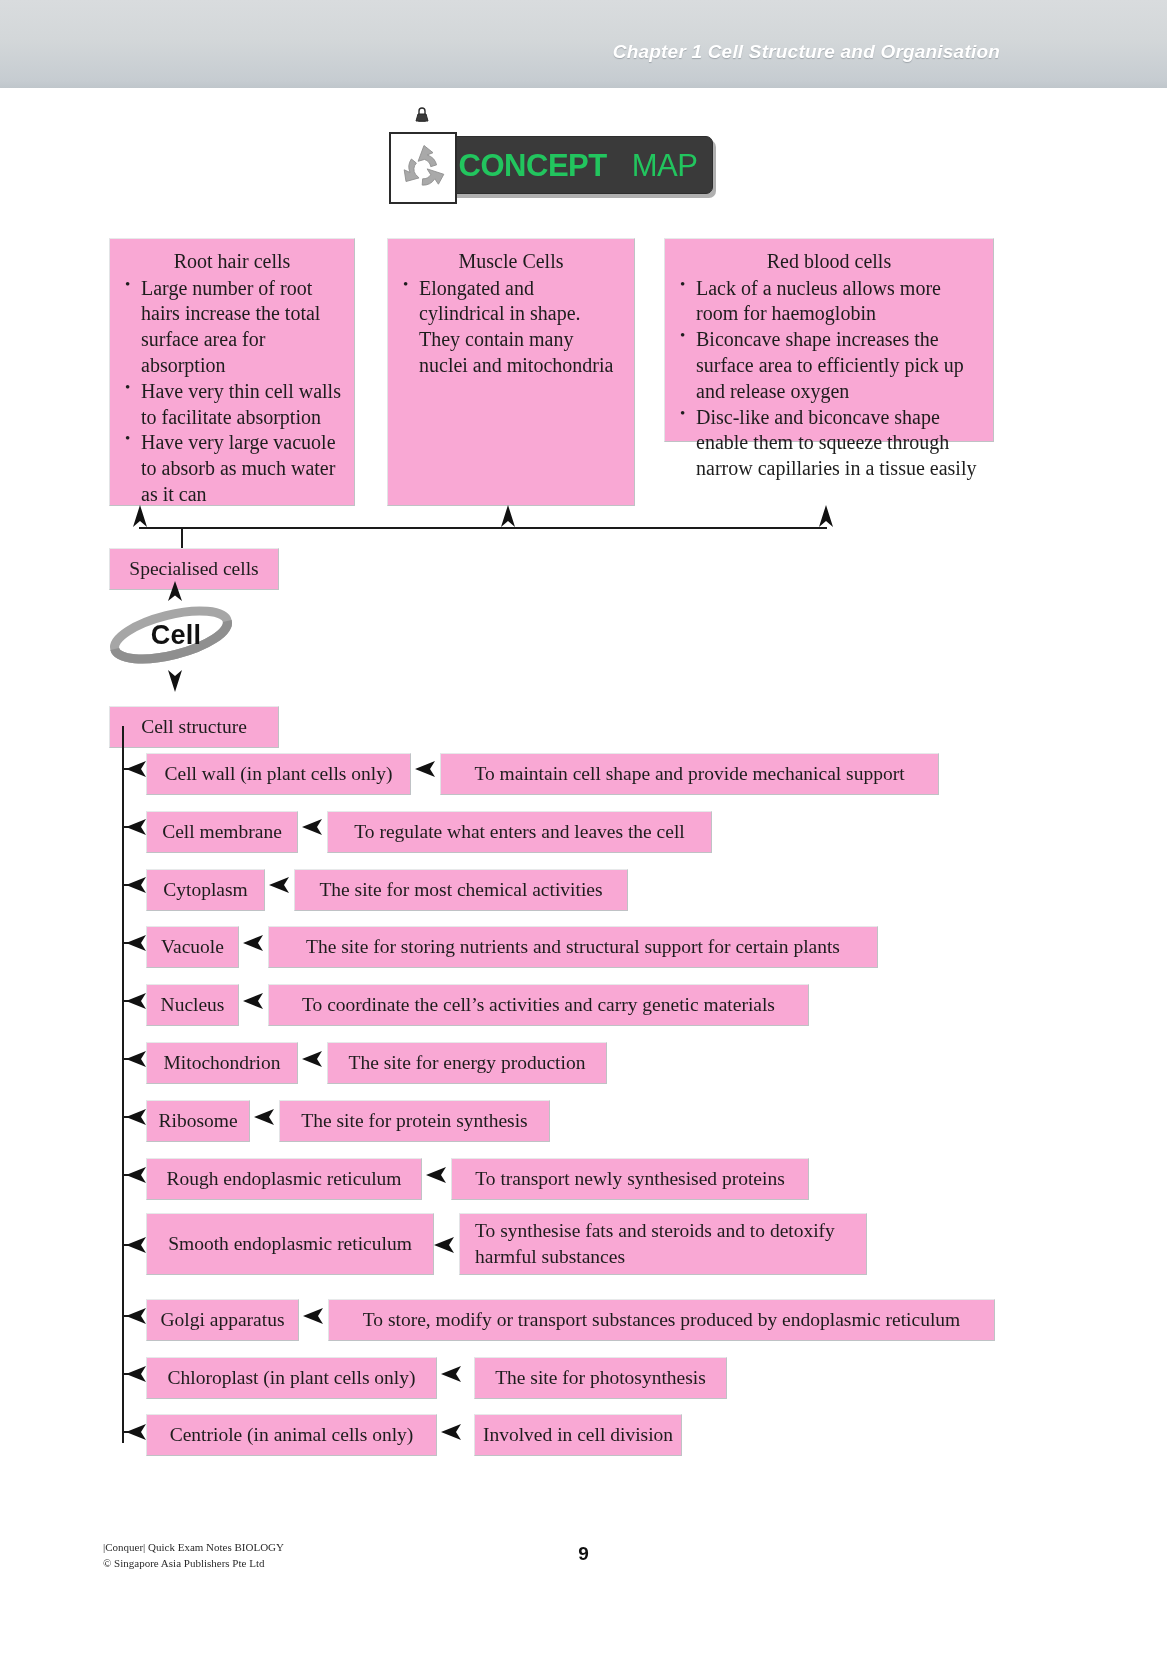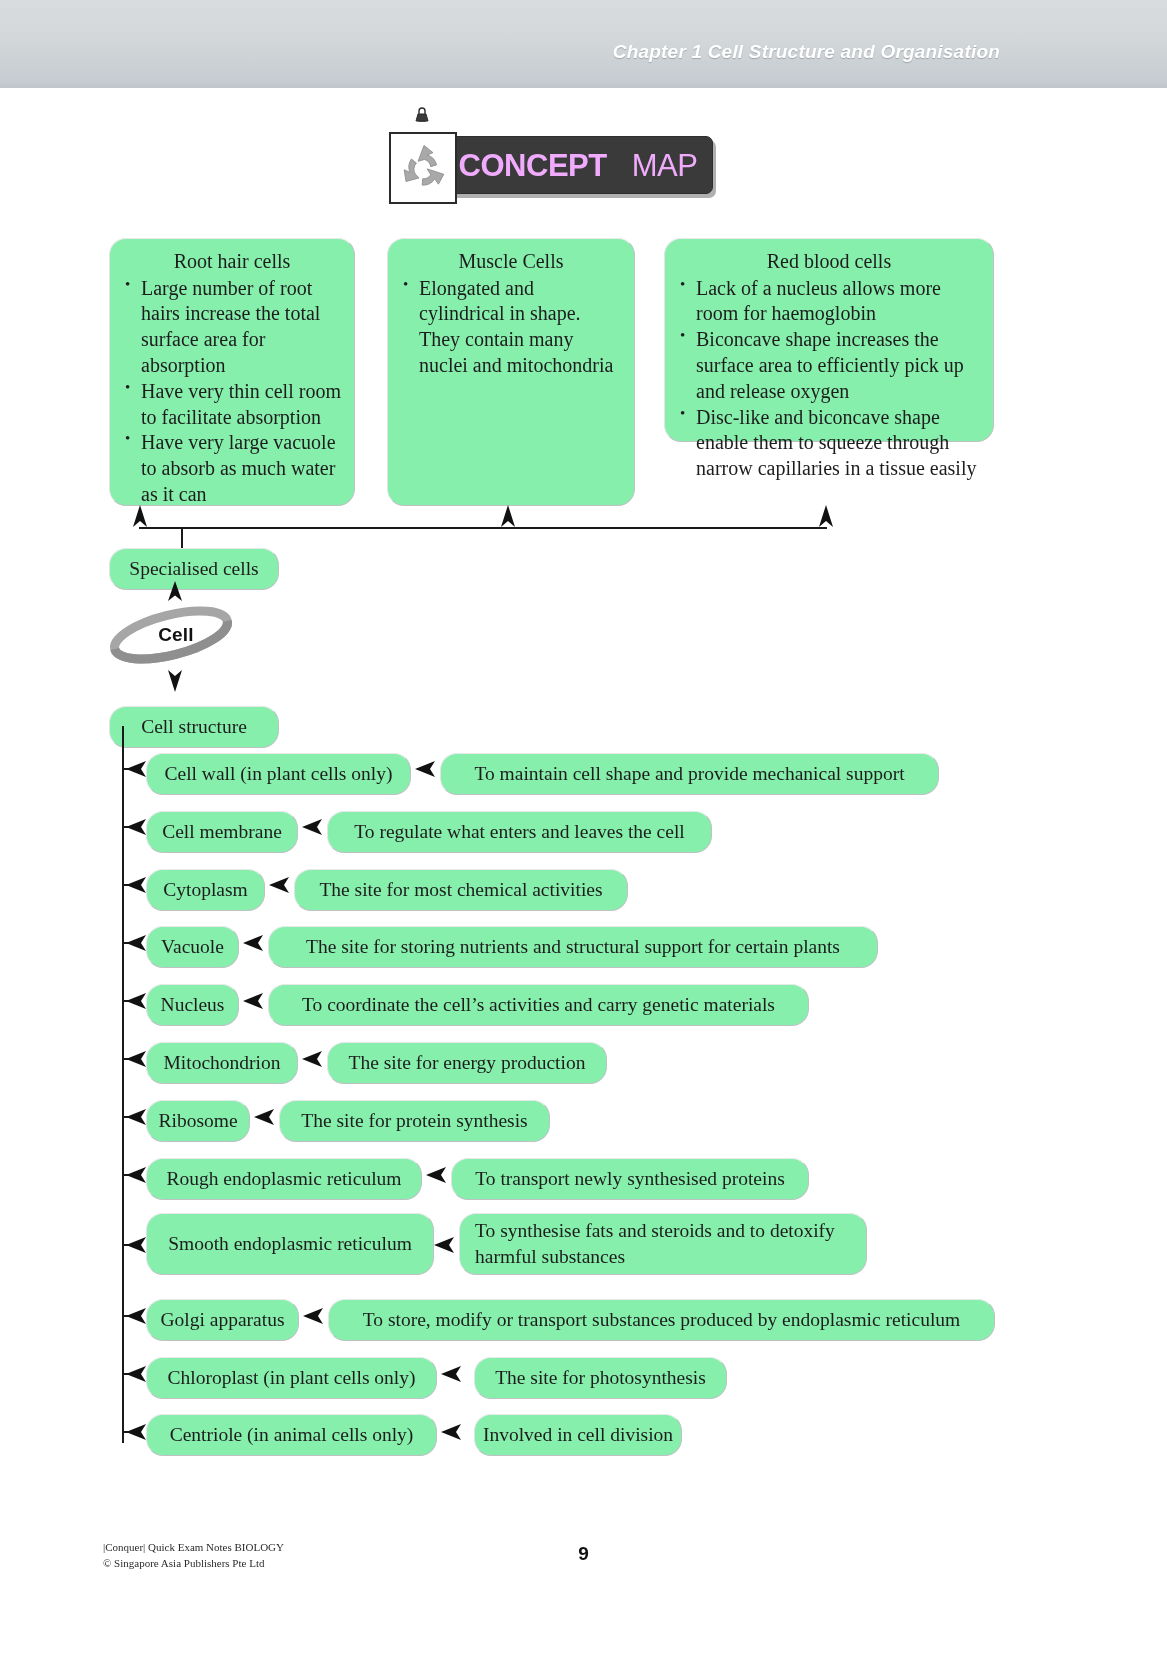--- a/index.html
+++ b/index.html
@@ -41,37 +41,36 @@
   .banner-plate {
     position:absolute; left:52px; top:18px; width:272px; height:58px;
     background:#3a3a3a; border-radius:7px; z-index:2;
     box-shadow: 3px 4px 0 rgba(150,150,150,0.75);
     border:1px solid #2e2e2e;
   }
   .banner-text {
     position:absolute; left:0; top:0; width:272px; height:58px;
     display:flex; align-items:center; justify-content:center;
     font-family:"Liberation Sans","DejaVu Sans",sans-serif;
-    font-size:31px; color:#f0abfc; white-space:nowrap;
+    font-size:31px; color:#22c55e; white-space:nowrap;
     letter-spacing:-0.5px;
     gap:16px;
   }
   .bt-bold { font-weight:bold; }
   .bt-light { font-weight:normal; margin-left:9px; }
 
   
   .nbox {
     position:absolute;
-    background:#86efac;
+    background:#f9a8d4;
     border-top:1px solid #e7e9ea;
     border-left:1px solid #e2e4e6;
     border-right:1px solid #bfc2c5;
     border-bottom:1px solid #bfc2c5;
     color:#1d1d1d;
-    border-radius:17px;
   }
 
   
   .spec-box { padding:10px 12px 8px 12px; }
   .spec-title { text-align:center; font-size:20px; line-height:1.28; margin-bottom:1px; }
   .spec-list { margin:0; padding:0; list-style:none; }
   .spec-list li {
     position:relative; padding-left:19px; font-size:20px; line-height:1.29;
     margin-bottom:0px;
   }
@@ -87,21 +86,21 @@
   }
   .lbl.left { justify-content:flex-start; }
   .lbl.wrap { white-space:normal; }
 
   
   .cell-orbit { position:absolute; left:104px; top:601px; width:134px; height:68px; }
   .cell-word {
     position:absolute; left:104px; top:601px; width:134px; height:68px;
     display:flex; align-items:center; justify-content:center;
     font-family:"Liberation Sans","DejaVu Sans",sans-serif;
-    font-weight:bold; font-size:19px; color:#111; letter-spacing:0.2px;
+    font-weight:bold; font-size:27px; color:#111; letter-spacing:0.2px;
     padding-left:10px;
   }
 
   
   .ln { position:absolute; background:#1a1a1a; }
   .vln { width:1.6px; }
   .hln { height:1.6px; }
 
   
   .footer-left {
@@ -140,21 +139,21 @@
   <svg class="clip-top" viewBox="0 0 30 18">
     <path d="M12 17 L12 7 a3 3 0 0 1 6 0 L18 17 Z" fill="#ffffff" stroke="#2b2b2b" stroke-width="1.4"></path>
     <path d="M9 17 L21 17 L19 10 L11 10 Z" fill="#3b3b3b" stroke="#2b2b2b" stroke-width="1"></path>
   </svg>
 </div>
 
 <div class="nbox spec-box" style="left:109px; top:238px; width:246px; height:268px;">
   <div class="spec-title">Root hair cells</div>
   <ul class="spec-list">
     <li>Large number of root hairs increase the total surface area for absorption</li>
-    <li>Have very thin cell room to facilitate absorption</li>
+    <li>Have very thin cell walls to facilitate absorption</li>
     <li>Have very large vacuole to absorb as much water as it can</li>
   </ul>
 </div>
 
 <div class="nbox spec-box" style="left:387px; top:238px; width:248px; height:268px;">
   <div class="spec-title">Muscle Cells</div>
   <ul class="spec-list">
     <li>Elongated and cylindrical in shape. They contain many nuclei and mitochondria</li>
   </ul>
 </div>

